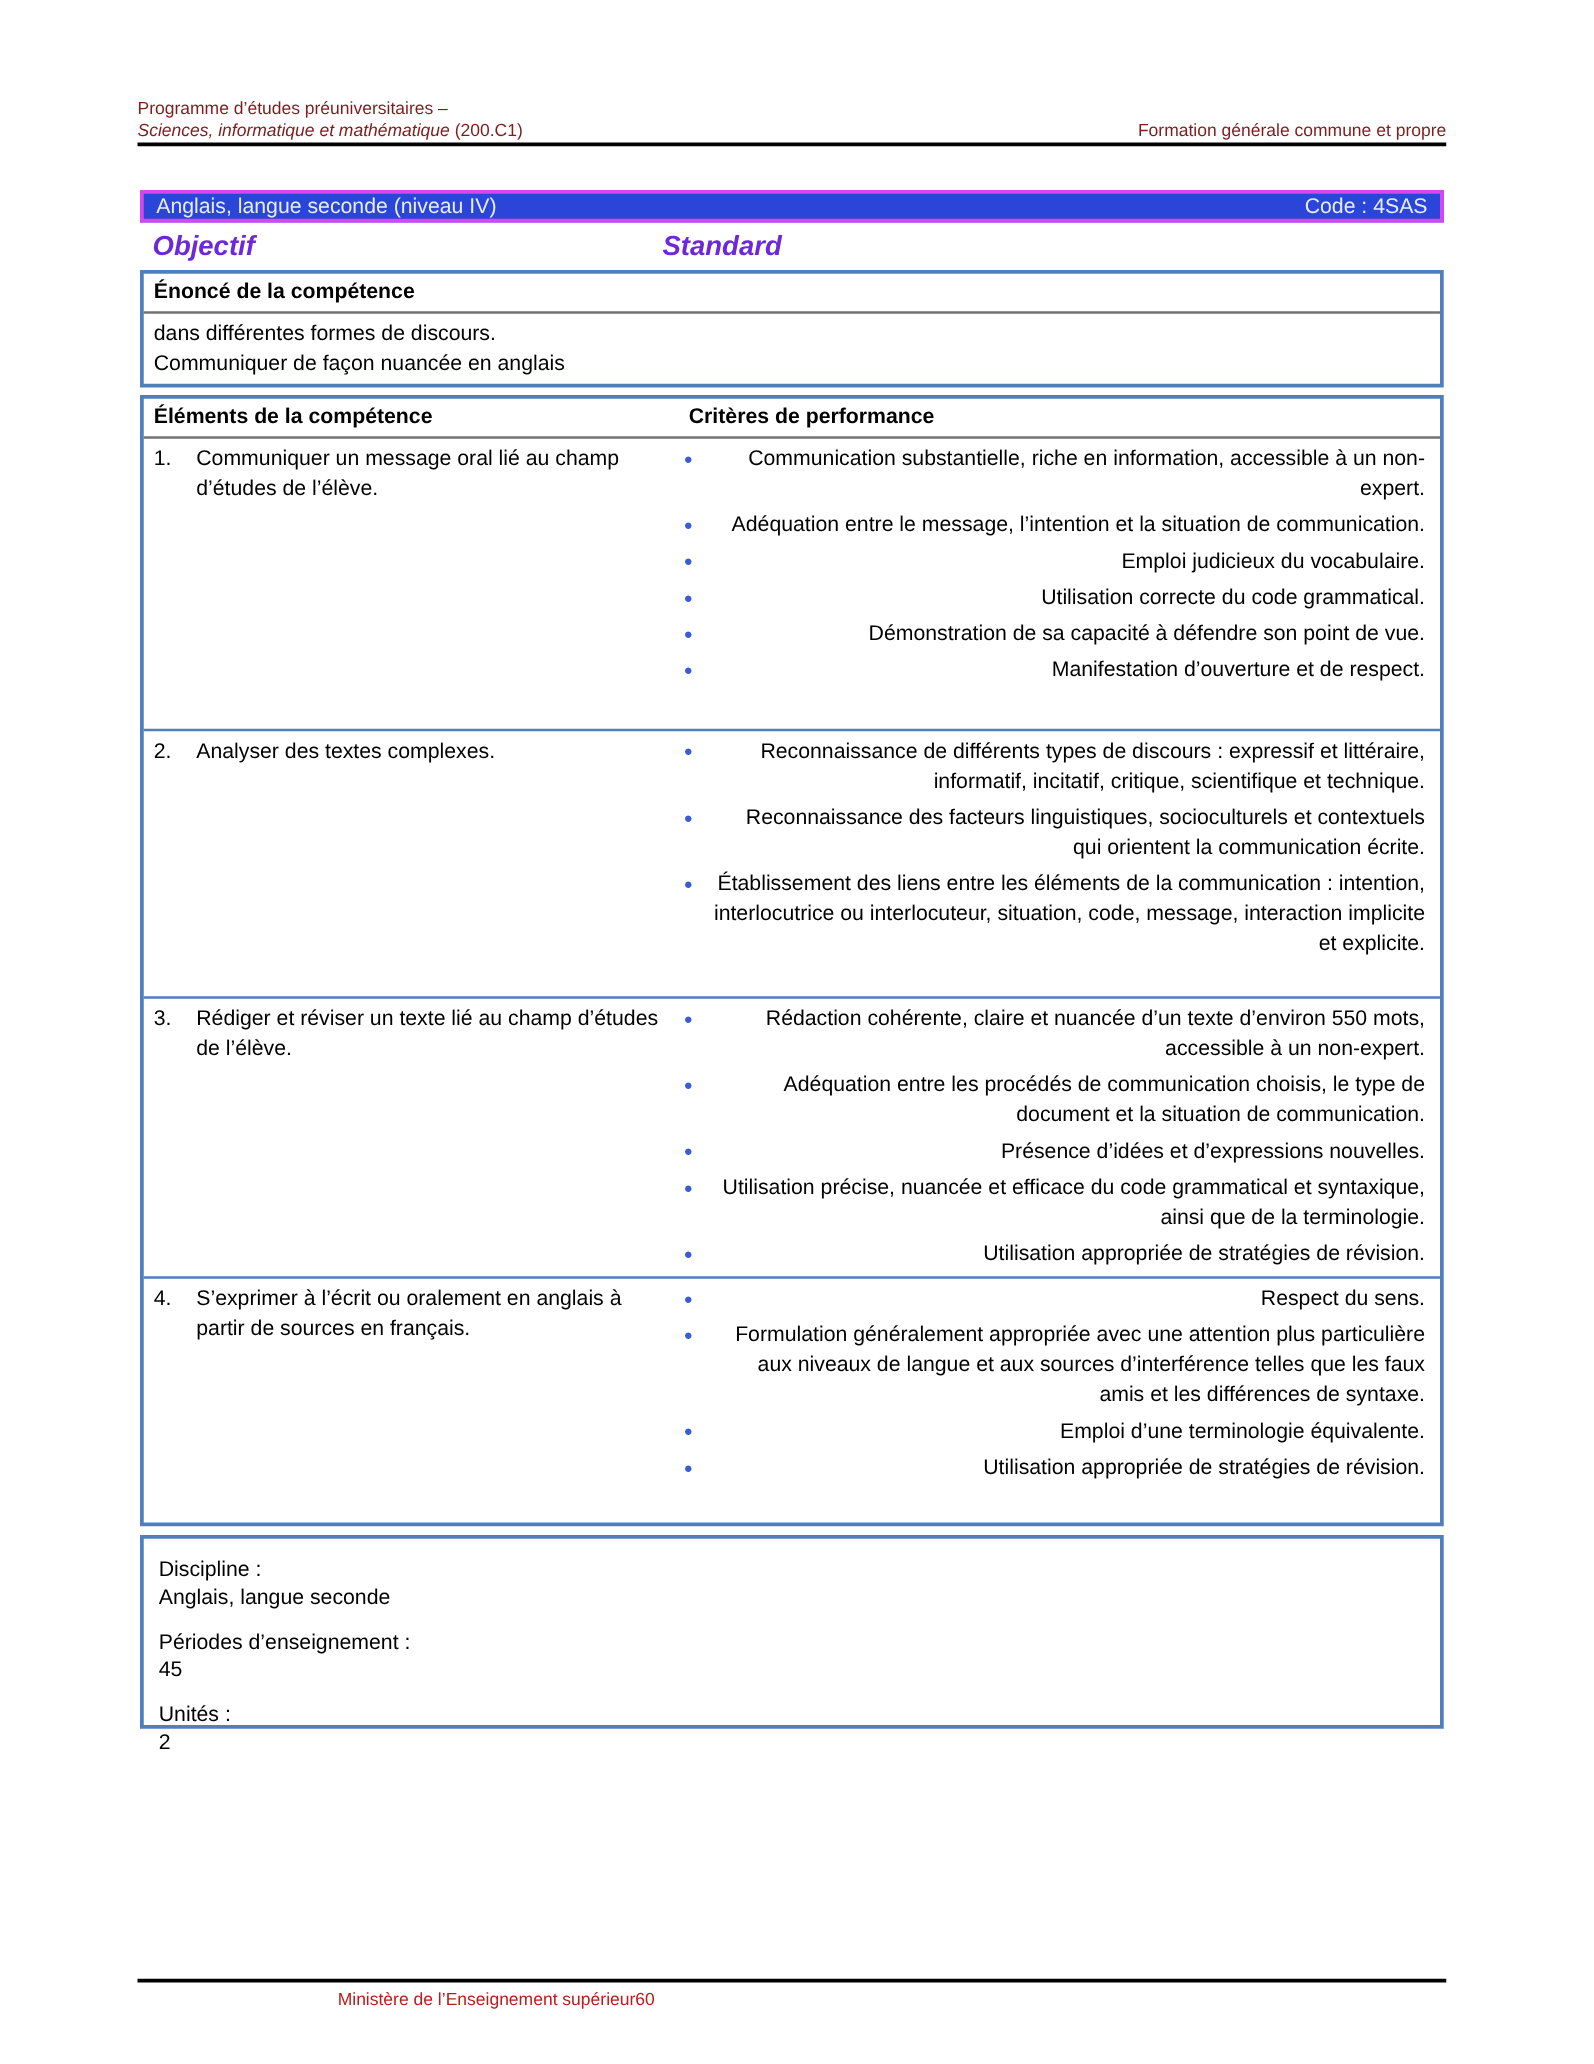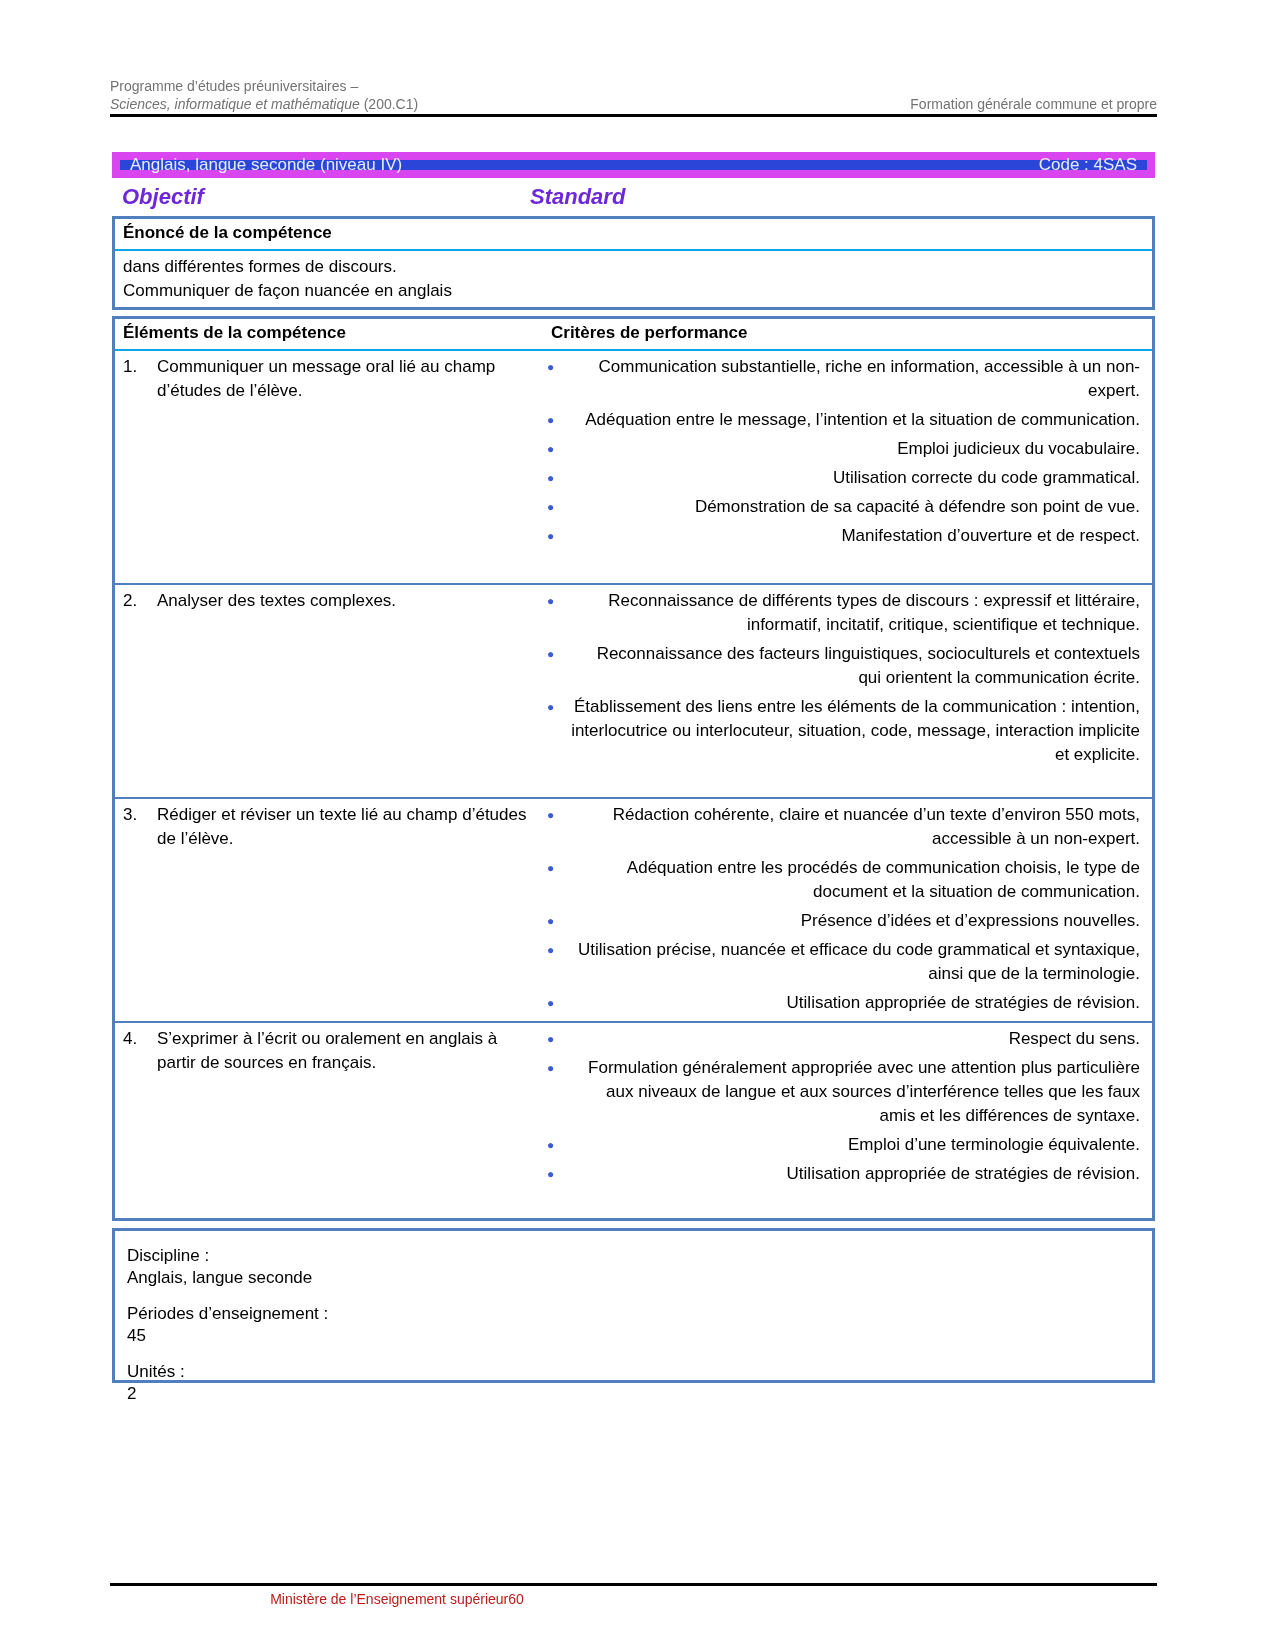--- a/index.html
+++ b/index.html
@@ -1,31 +1,31 @@
 <!DOCTYPE html>
 <html><head>
 <meta charset="utf-8">
 <style>
   html, body { margin: 0; padding: 0; background: #ffffff; }
   body { width: 1275px; height: 1651px; position: relative; font-family: "Liberation Sans", sans-serif; color: #000; overflow: hidden; }
 
-  .hdr { position: absolute; left: 110px; width: 1047px; top: 77px; font-size: 14px; color: #737373; line-height: 18px; }
+  .hdr { position: absolute; left: 110px; width: 1047px; top: 77px; font-size: 14px; color: #7f1d1d; line-height: 18px; }
   .hdr .row2 { display: flex; justify-content: space-between; }
   .hdr .it { font-style: italic; }
   .hdr-rule { position: absolute; left: 110px; width: 1047px; top: 114px; height: 3px; background: #000; }
 
-  .titlebar { position: absolute; left: 112px; width: 1043px; top: 152px; height: 26px; background: #2a45d8; border: 8px solid #d946ef; box-sizing: border-box; display: flex; justify-content: space-between; align-items: center; padding: 0 10px; color: #ffffff; font-size: 17px; }
+  .titlebar { position: absolute; left: 112px; width: 1043px; top: 152px; height: 26px; background: #2a45d8; border: 3px solid #d946ef; box-sizing: border-box; display: flex; justify-content: space-between; align-items: center; padding: 0 10px; color: #ffffff; font-size: 17px; }
   .titlebar span { color: #e8ecff; }
 
   .objrow { position: absolute; left: 122px; top: 184px; width: 1030px; height: 30px; font-size: 22px; font-weight: bold; font-style: italic; color: #6d28d9; }
   .objrow .obj { position: absolute; left: 0; }
   .objrow .std { position: absolute; left: 408px; }
 
   .box { position: absolute; left: 112px; width: 1043px; border: 3px solid #4f7fbd; box-sizing: border-box; background: #fff; }
-  .box .hrow { border-bottom: 2px solid #0ea5e9; font-weight: bold; font-size: 17px; padding: 4px 8px; height: 22px; }
+  .box .hrow { border-bottom: 2px solid #737373; font-weight: bold; font-size: 17px; padding: 4px 8px; height: 22px; }
   .enonce { top: 216px; height: 94px; }
   .enonce .body { padding: 4px 8px; font-size: 17px; line-height: 24px; width: 400px; }
 
   .elements { top: 316px; height: 905px; }
   .elements .hrow { display: flex; }
   .elements .hrow .c1 { width: 428px; }
   .sect { border-bottom: 2px solid #4f7fbd; display: flex; padding: 4px 0 6px 0; box-sizing: border-box; }
   .sect:last-child { border-bottom: none; }
   .sect .left { width: 420px; padding-left: 8px; font-size: 17px; line-height: 24px; display: flex; box-sizing: border-box; }
   .sect .left .num { width: 34px; flex: none; }

